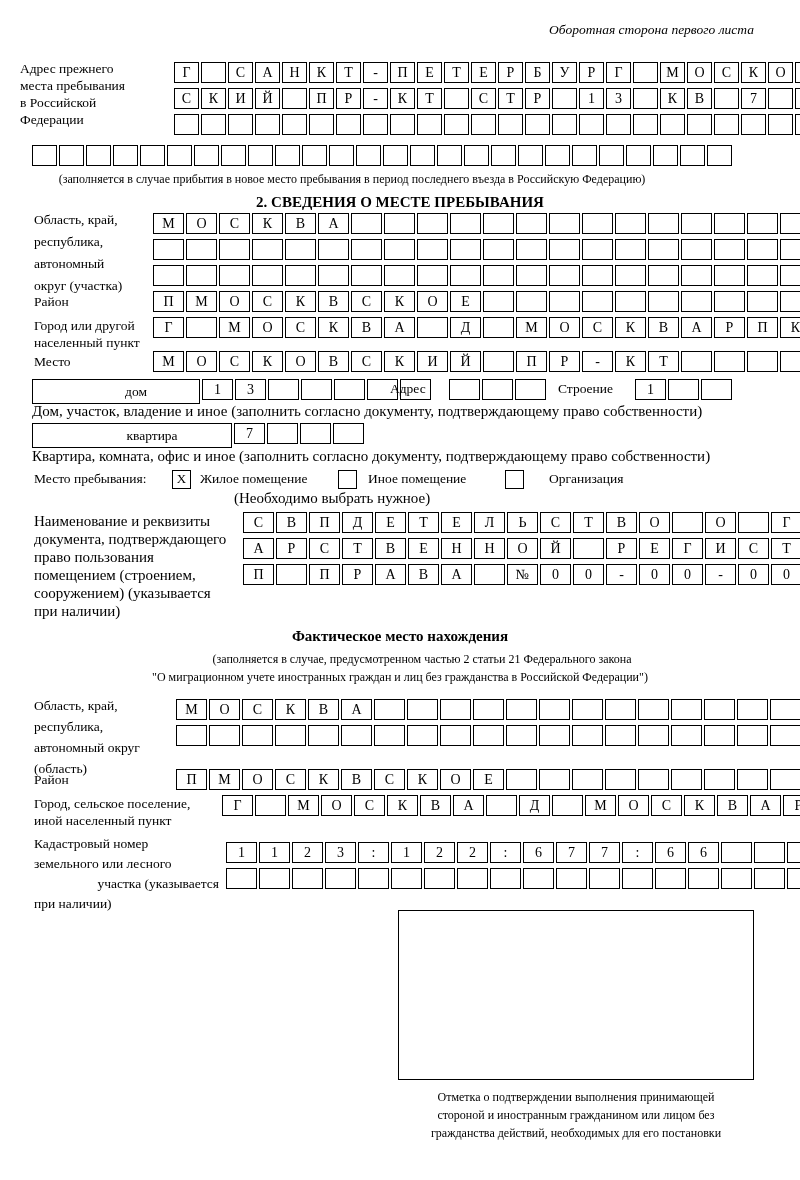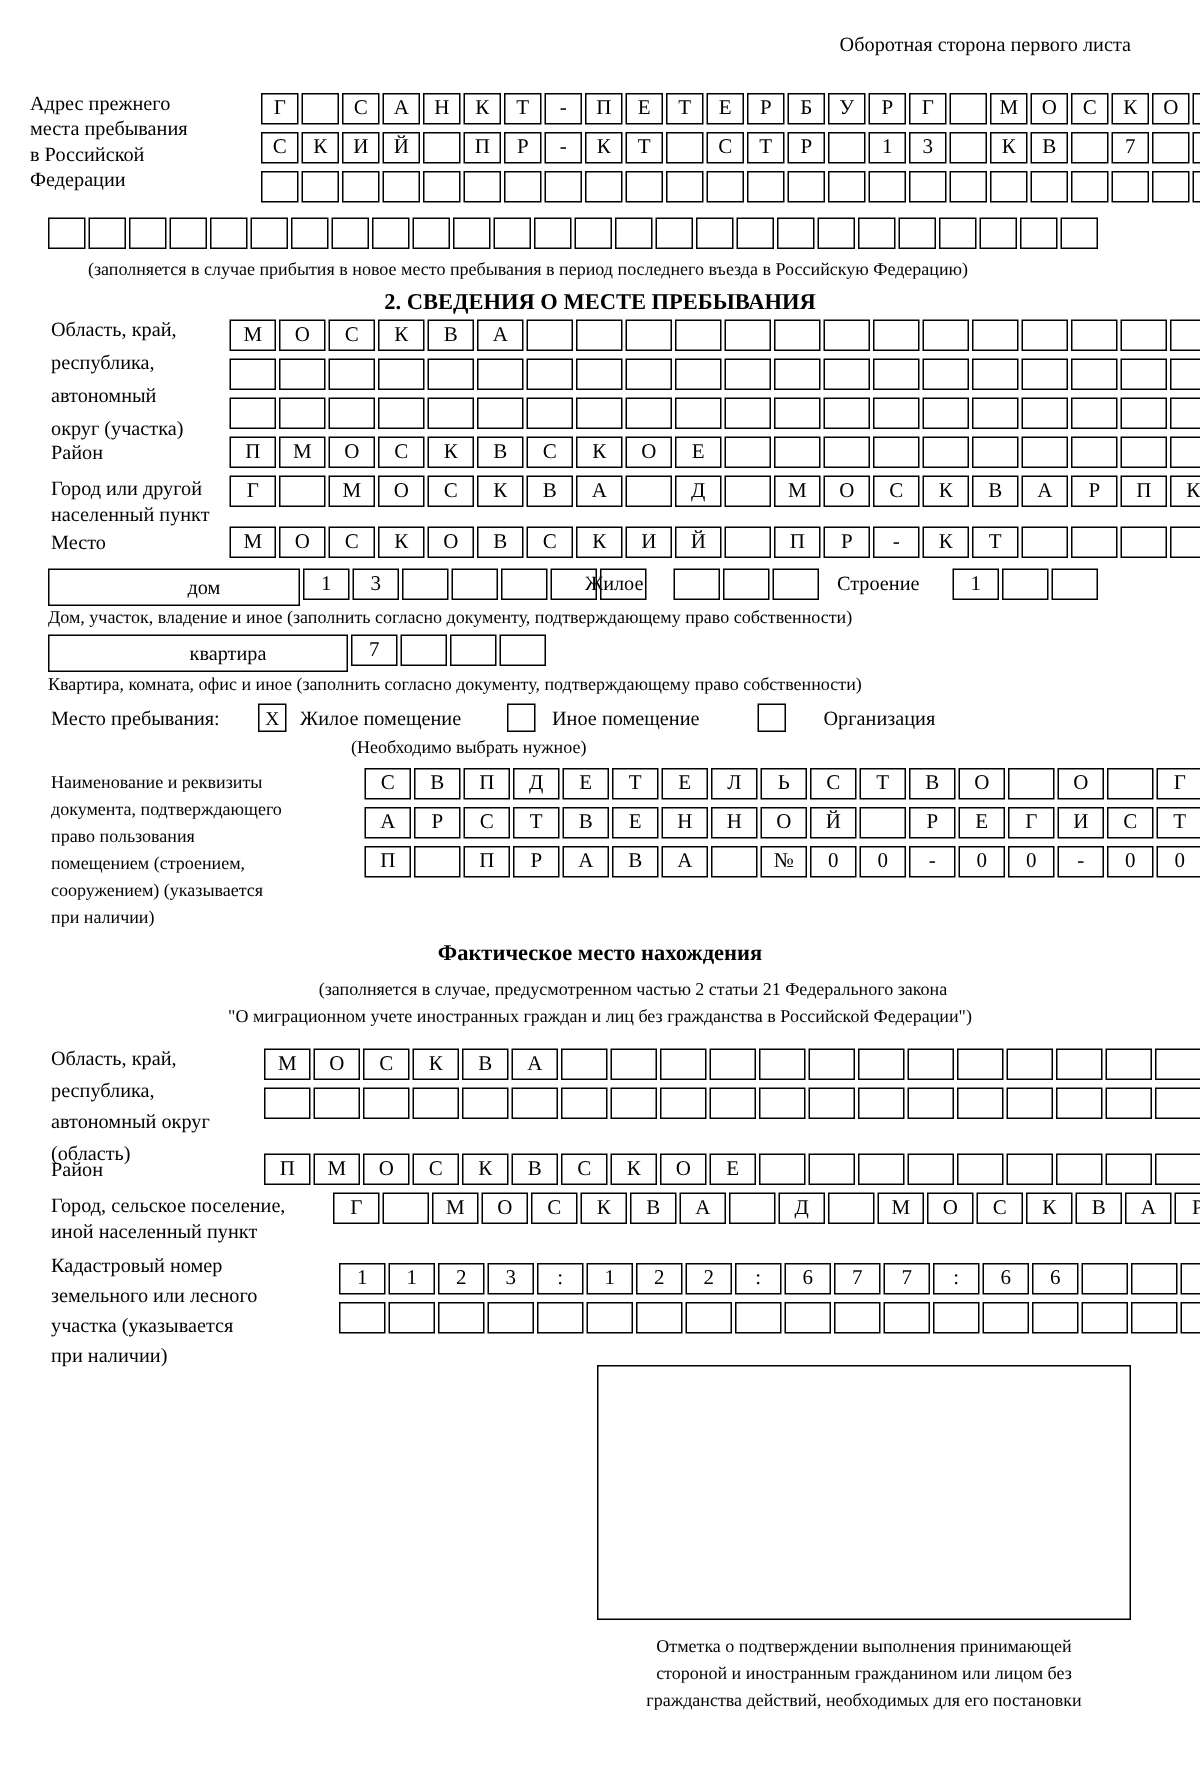--- a/index.html
+++ b/index.html
@@ -9,24 +9,25 @@
     font-family:"Liberation Serif", serif;
     color:#000;
     position:relative;
     overflow:hidden;
   }
   .page{position:relative;width:800px;height:1180px;}
 
   .hdr-right{
     position:absolute;top:22px;right:46px;
     font-size:13.5px;
+    font-style:italic;
   }
 
   .lbl{font-size:13.5px;line-height:17px;}
-  .lbl-sm{font-size:12px;line-height:16px;}
+  .lbl-sm{font-size:15px;line-height:16px;}
 
   
   .cells{display:flex;}
   .cell{
     width:25px;height:21px;
     border:1px solid #000;
     margin-right:2px;
     box-sizing:border-box;
     font-size:14px;
     line-height:19px;
@@ -343,21 +344,21 @@
   <div class="row boxline" style="left:32px;top:379px;width:168px;">дом</div>
   <div class="row cells" id="s2dom" style="left:202px;top:379px;">
       <div class="cell wide">1</div>
       <div class="cell wide">3</div>
       <div class="cell wide"></div>
       <div class="cell wide"></div>
       <div class="cell wide"></div>
       <div class="cell wide"></div>
       <div class="cell wide"></div>
     </div>
-  <div class="row lbl" style="left:390px;top:380px;">Жилое</div>
+  <div class="row lbl" style="left:390px;top:380px;">Адрес</div>
   <div class="row cells" id="s2kor" style="left:449px;top:379px;">
       <div class="cell wide"></div>
       <div class="cell wide"></div>
       <div class="cell wide"></div>
     </div>
   <div class="row lbl" style="left:558px;top:380px;">Строение</div>
   <div class="row cells" id="s2stroe" style="left:635px;top:379px;">
       <div class="cell wide">1</div>
       <div class="cell wide"></div>
       <div class="cell wide"></div>
@@ -551,21 +552,21 @@
       <div class="cell wide">С</div>
       <div class="cell wide">К</div>
       <div class="cell wide">В</div>
       <div class="cell wide">А</div>
       <div class="cell wide">Р</div>
     </div>
 
   <div class="row lbl" style="left:34px;top:834px;width:185px;">
     <div style="line-height:20px;">Кадастровый номер</div>
     <div style="line-height:20px;">земельного или лесного</div>
-    <div style="line-height:20px;">участка (указывается</div>
+    <div style="line-height:20px;text-align:right;">участка (указывается</div>
     <div style="line-height:20px;">при наличии)</div>
   </div>
   <div class="row cells" id="alcad-0" style="left:226px;top:842px;">
       <div class="cell wide">1</div>
       <div class="cell wide">1</div>
       <div class="cell wide">2</div>
       <div class="cell wide">3</div>
       <div class="cell wide">:</div>
       <div class="cell wide">1</div>
       <div class="cell wide">2</div>

